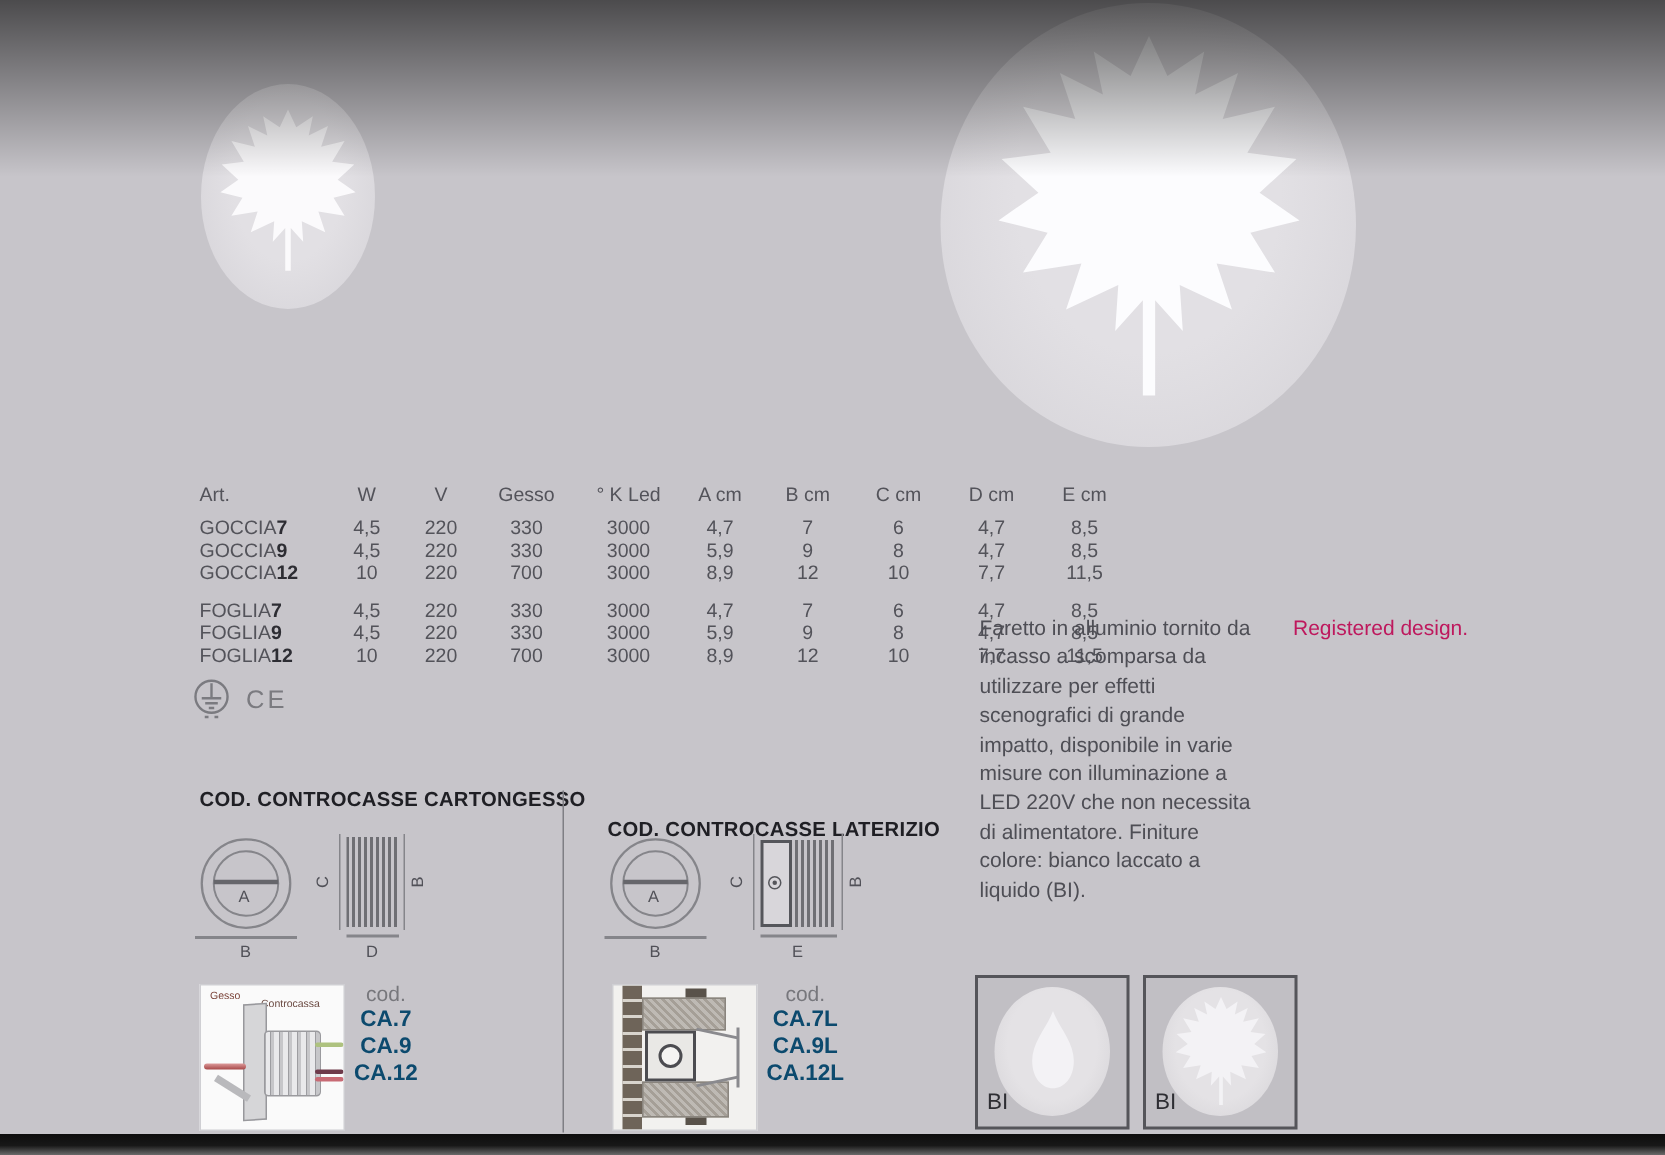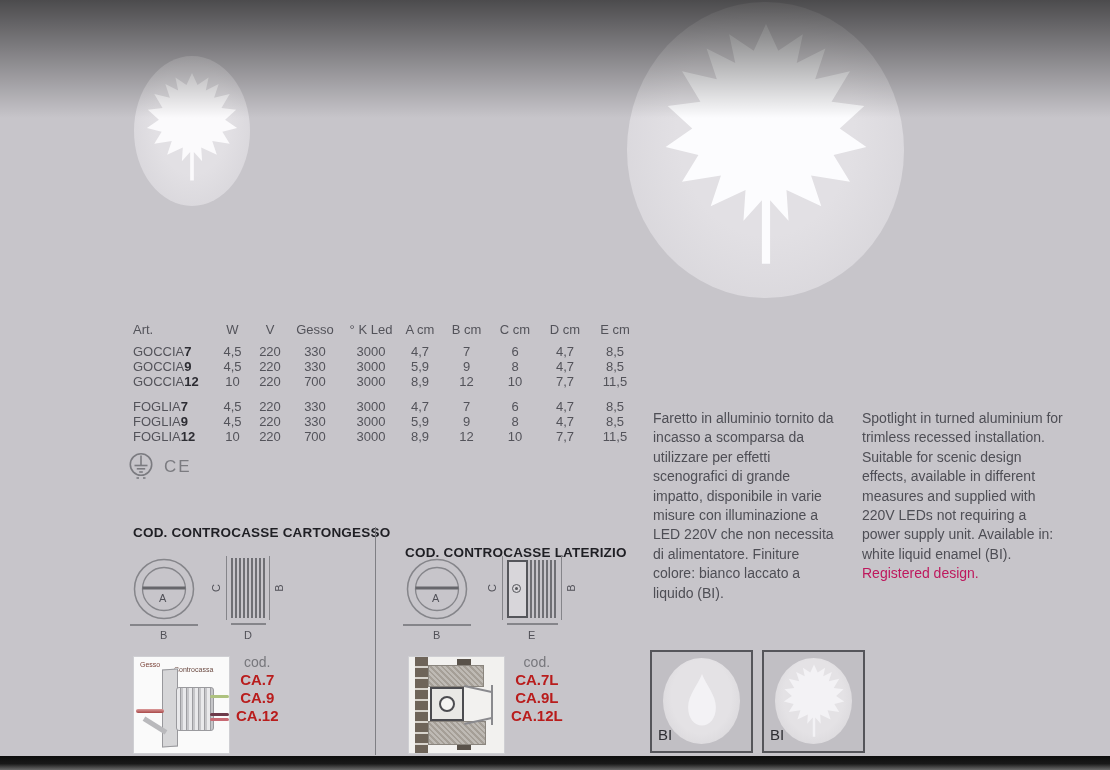--- a/index.html
+++ b/index.html
@@ -11,21 +11,21 @@
   .oval{position:absolute;border-radius:50%;
         background:radial-gradient(ellipse at 50% 42%, #e2e0e4 45%, #d3d1d6 100%);}
   .oval svg{position:absolute;left:50%;transform:translateX(-50%);}
   .top-gradient{position:absolute;left:0;top:0;width:1110px;height:118px;
         background:linear-gradient(to bottom, rgba(0,0,0,0.62), rgba(0,0,0,0));pointer-events:none;}
   .bottom-bar{position:absolute;left:0;top:756px;width:1110px;height:14px;
         background:linear-gradient(to bottom,#0d0d0d 0%,#181818 55%,#6a6a6a 100%);}
 
   
   .spec{position:absolute;left:133px;top:322px;}
-  .trow{display:flex;height:15px;align-items:baseline;}
+  .trow{display:flex;height:15px;align-items:baseline;gap:12px;}
   .thead{margin-bottom:7px;}
   .gap{margin-top:10px;}
   .c{font-size:13px;color:#53535a;text-align:center;flex:0 0 auto;white-space:nowrap;}
   .c0{width:77px;text-align:left;}
   .c1{width:45px}.c2{width:30px}.c3{width:60px}.c4{width:52px}.c5{width:46px}
   .c6{width:47px}.c7{width:50px}.c8{width:50px}.c9{width:50px}
   .c0 b{color:#2d2d33;}
 
   
   .certs{position:absolute;left:128px;top:452px;display:flex;align-items:center;gap:6px;}
@@ -60,21 +60,21 @@
        background-image:repeating-linear-gradient(45deg,rgba(255,255,255,.28) 0 2px,transparent 2px 4px);}
   .wbox{position:absolute;left:21px;top:30px;width:34px;height:34px;background:#e9e8e5;border:2px solid #4c4c50;
         box-sizing:border-box;display:flex;align-items:center;justify-content:center;}
   .wbox i{width:16px;height:16px;border:2px solid #4c4c50;border-radius:50%;background:#f5f4f2;box-sizing:border-box;}
   .cone{position:absolute;left:55px;width:28px;height:1.5px;background:#8a8a8e;}
   .tab{position:absolute;width:14px;height:11px;background:#59524a;}
 
   
   .codblock{position:absolute;top:653px;line-height:18px;text-align:center;}
   .codlabel{font-size:14px;color:#77777c;}
-  .code{font-size:15px;font-weight:bold;color:#b91c1c;}
+  .code{font-size:15px;font-weight:bold;color:#0c4a6e;}
 
   
   .desc{position:absolute;top:409px;font-size:14px;line-height:19.4px;color:#4e4e55;}
   .desc .bold{font-weight:normal;color:#be185d;}
 
   
   .swatch{position:absolute;top:650px;width:103px;height:103px;background:#c1bfc4;
           border:2px solid #55555a;box-sizing:border-box;}
   .swatch .soval{position:absolute;left:11px;top:6px;width:77px;height:86px;border-radius:50%;
           background:radial-gradient(ellipse at 50% 45%, #e4e2e5 55%, #d3d1d5 100%);}
@@ -282,21 +282,20 @@
     <div class="codlabel">cod.</div>
     <div class="code">CA.7L</div>
     <div class="code">CA.9L</div>
     <div class="code">CA.12L</div>
   </div>
 
   <div class="desc" style="left:653px;width:183px;">
     <span>Faretto in alluminio tornito da incasso a scomparsa da utilizzare per effetti scenografici di grande impatto, disponibile in varie misure con illuminazione a LED 220V che non necessita di alimentatore. Finiture colore: bianco laccato a liquido (BI).</span>
   </div>
   <div class="desc" style="left:862px;width:202px;">
-    <span>Spotlight in turned aluminium for trimless recessed installation. Suitable for scenic design effects, available in different measures and supplied with 220V LEDs not requiring a power supply unit. Available in: white liquid enamel (BI).</span>
     <div class="bold">Registered design.</div>
   </div>
 
   <div class="swatch" style="left:650px;">
     <div class="soval">
       <svg style="top:12px;" width="50" height="62" viewBox="0 0 100 125">
         <path fill="#f3f2f5" d="M50 8 C58 30 78 50 78 75 C78 98 65 112 50 112 C35 112 22 98 22 75 C22 50 42 30 50 8 Z"></path>
       </svg>
     </div>
     <span class="bi">BI</span>

